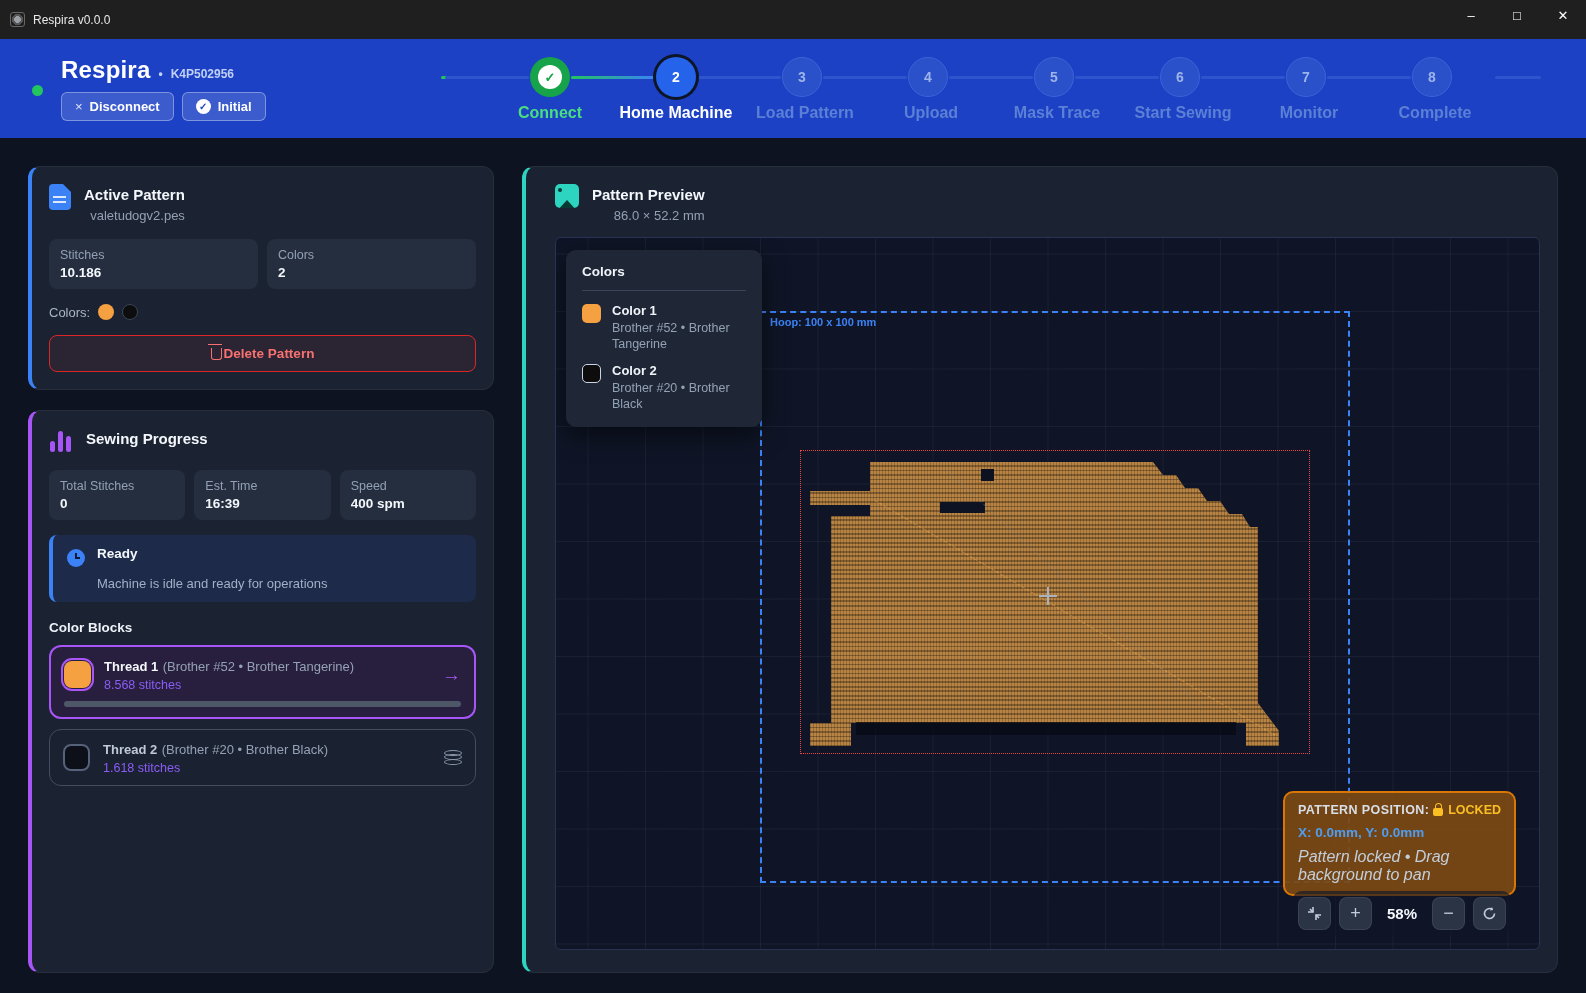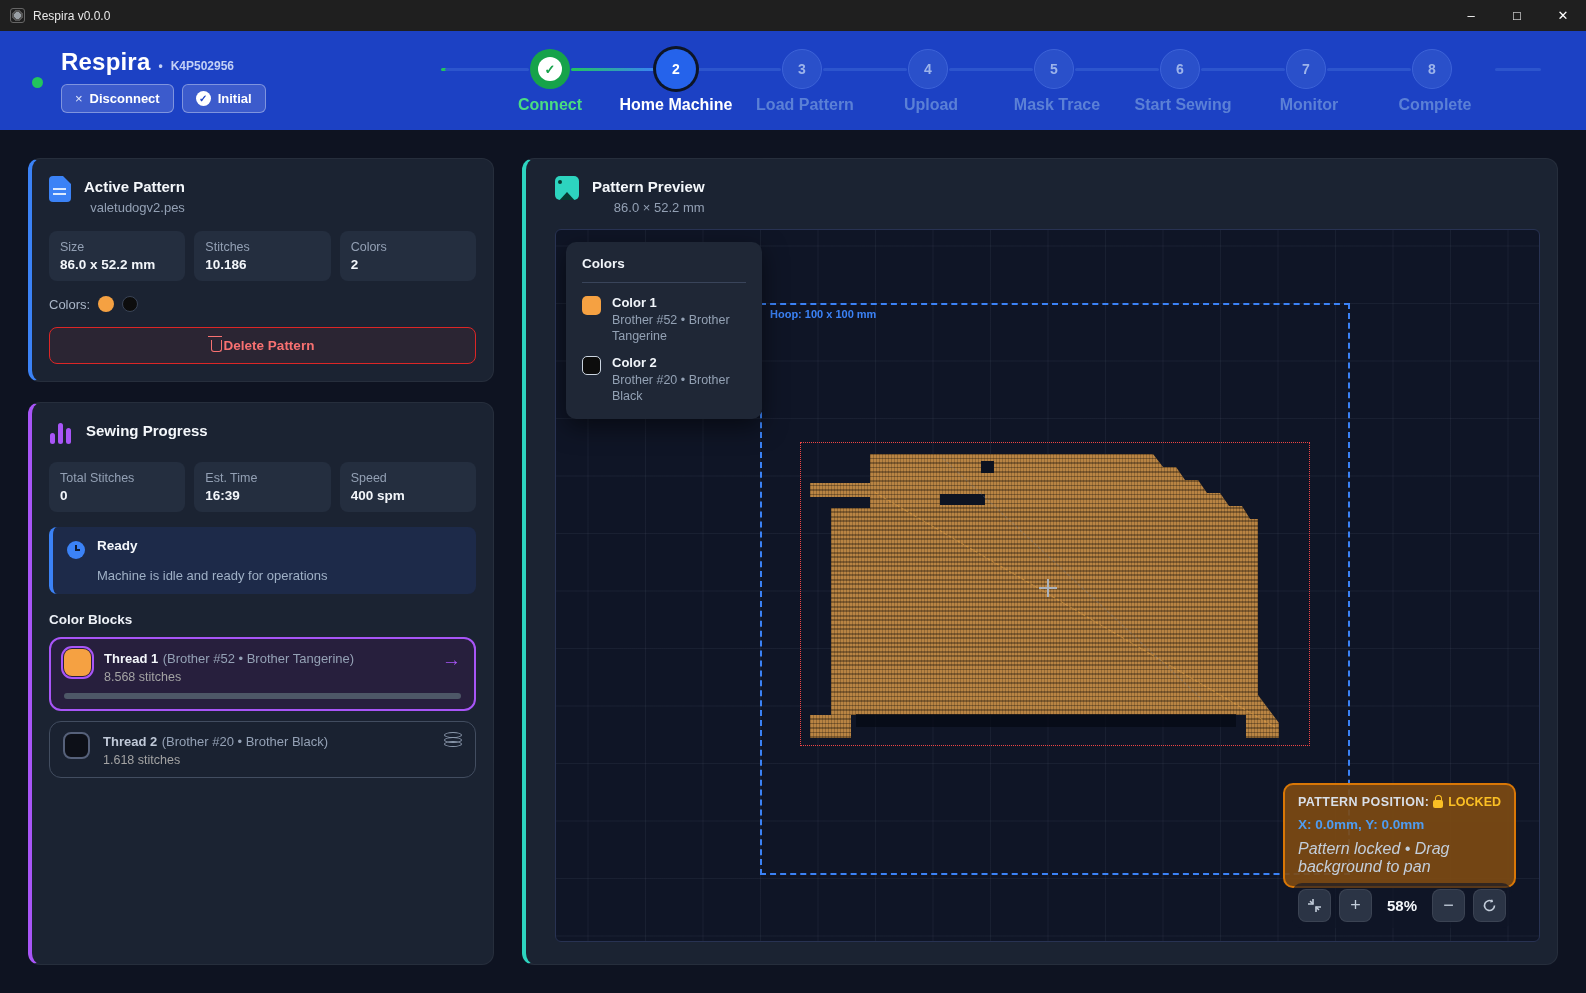--- a/index.html
+++ b/index.html
@@ -1,20 +1,20 @@
 <!DOCTYPE html>
 <html><head>
 <meta charset="utf-8">
 <style>
   * { margin:0; padding:0; box-sizing:border-box; }
   html,body { width:1586px; height:993px; overflow:hidden; background:#0e1321;
     font-family:"Liberation Sans", sans-serif; -webkit-font-smoothing:antialiased; }
 
   
-  .titlebar { height:31px; background:#1f1f1f; display:flex; align-items:center; color:#e8e8e8;
+  .titlebar { height:39px; background:#1f1f1f; display:flex; align-items:center; color:#e8e8e8;
     font-size:12px; position:relative; }
   .titlebar .appicon { width:15px; height:15px; margin:0 8px 0 10px; border-radius:3px;
     background:radial-gradient(circle at 50% 50%, #9aa0a6 0 35%, #555 36% 60%, transparent 61%);
     border:1px solid #666; }
   .winbtns { position:absolute; right:0; top:0; height:31px; display:flex; }
   .winbtn { width:46px; height:31px; display:flex; align-items:center; justify-content:center;
     color:#fff; font-size:13px; }
 
   
   .header { height:99px; background:#1c41c4; display:flex; align-items:center; position:relative; }
@@ -106,28 +106,28 @@
   .ico-clock { width:18px; height:18px; border-radius:50%; background:#3b82f6; position:relative; flex:none; margin-top:3px;}
   .ico-clock::before { content:''; position:absolute; left:8px; top:4px; width:2px; height:6px; background:#0e1a33; }
   .ico-clock::after { content:''; position:absolute; left:8px; top:8px; width:5px; height:2px; background:#0e1a33; }
   .ready-title { color:#f4f7fb; font-size:13.5px; font-weight:bold; }
   .ready-desc { color:#9fb0c6; font-size:13px; margin-top:15px; }
 
   .blocks-title { color:#eef2f8; font-size:13.5px; font-weight:bold; margin-top:18px; }
   .thread { border-radius:12px; padding:10px 13px; margin-top:10px; position:relative; }
   .thread.active { background:#271f3d; border:2px solid #a855f7; }
   .thread.idle { background:#1a2231; border:1.5px solid #424d60; }
-  .thread-row { display:flex; gap:13px; }
+  .thread-row { display:flex; align-items:center; gap:13px; }
   .swatch { width:27px; height:27px; border-radius:8px; flex:none; }
   .swatch.orange { background:#f5a142; outline:2px solid #a855f7; outline-offset:1px; }
   .swatch.black { background:#0d1018; border:2px solid #56617a; }
   .t-name { color:#f4f7fb; font-size:13px; font-weight:bold; }
   .t-detail { color:#94a1b5; font-size:13px; font-weight:normal; }
   .thread.idle .t-name { color:#c0c9d8; }
-  .t-stitches { color:#a3a3a3; font-size:12.5px; margin-top:3px; }
+  .t-stitches { color:#8b5cf6; font-size:12.5px; margin-top:3px; }
   .t-arrow { margin-left:auto; color:#a855f7; font-size:19px; flex:none; }
   .ico-stack { margin-left:auto; width:18px; height:16px; position:relative; flex:none; }
   .ico-stack i { position:absolute; left:0; width:18px; height:6px; border-radius:50%;
     border:1.5px solid #8b98ac; }
   .ico-stack i:nth-child(1){ top:0; } .ico-stack i:nth-child(2){ top:4.5px; } .ico-stack i:nth-child(3){ top:9px; }
   .t-progress { margin-top:9px; height:6px; border-radius:3px; background:#4d5767; }
 
   
   .rightcol { flex:1; display:flex; }
   .canvas { position:relative; margin:17px; margin-top:14px; height:713px; width:985px;
@@ -269,24 +269,20 @@
     <div class="card blue cardpad">
       <div class="cardhead">
         <span class="ico-doc"></span>
         <div>
           <div class="cardtitle">Active Pattern</div>
           <div class="cardsub">valetudogv2.pes</div>
         </div>
       </div>
       <div class="stats3">
         <div class="statbox">
-          <div class="statlabel">Size</div>
-          <div class="statvalue">86.0 x 52.2 mm</div>
-        </div>
-        <div class="statbox">
           <div class="statlabel">Stitches</div>
           <div class="statvalue">10.186</div>
         </div>
         <div class="statbox">
           <div class="statlabel">Colors</div>
           <div class="statvalue">2</div>
         </div>
       </div>
       <div class="colorline">
         <span class="lbl">Colors:</span>

